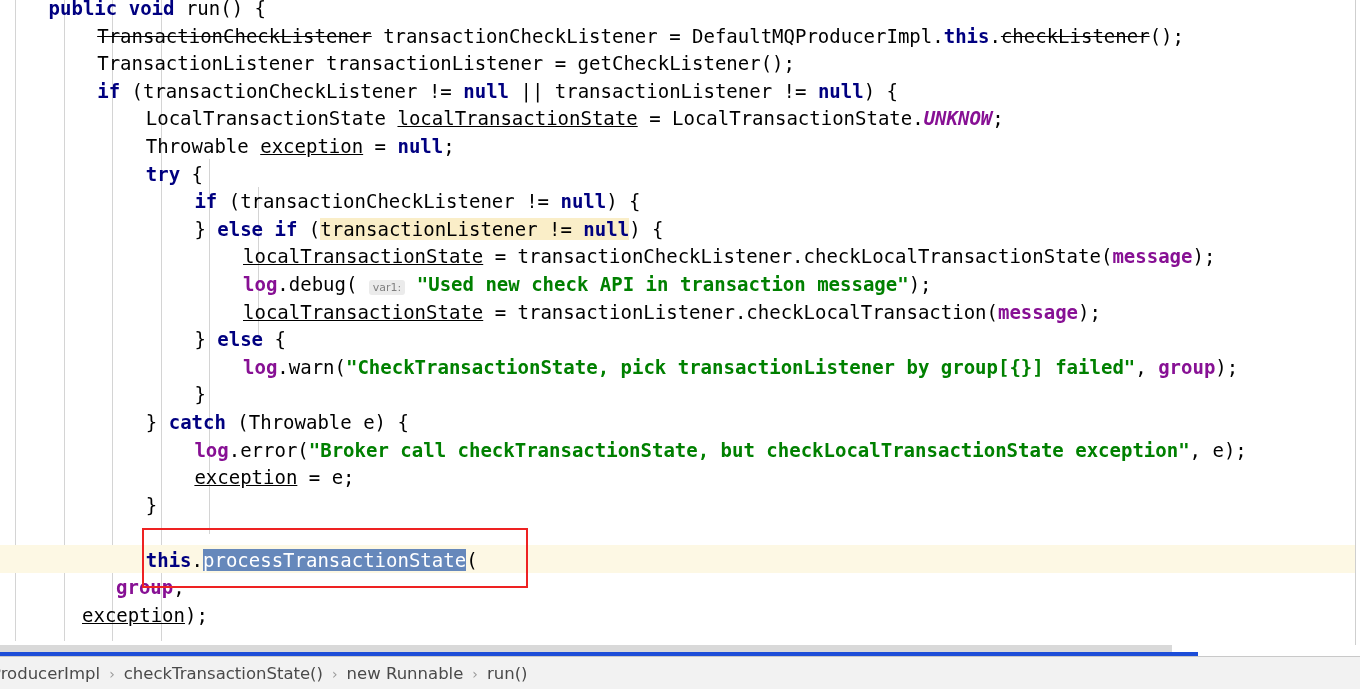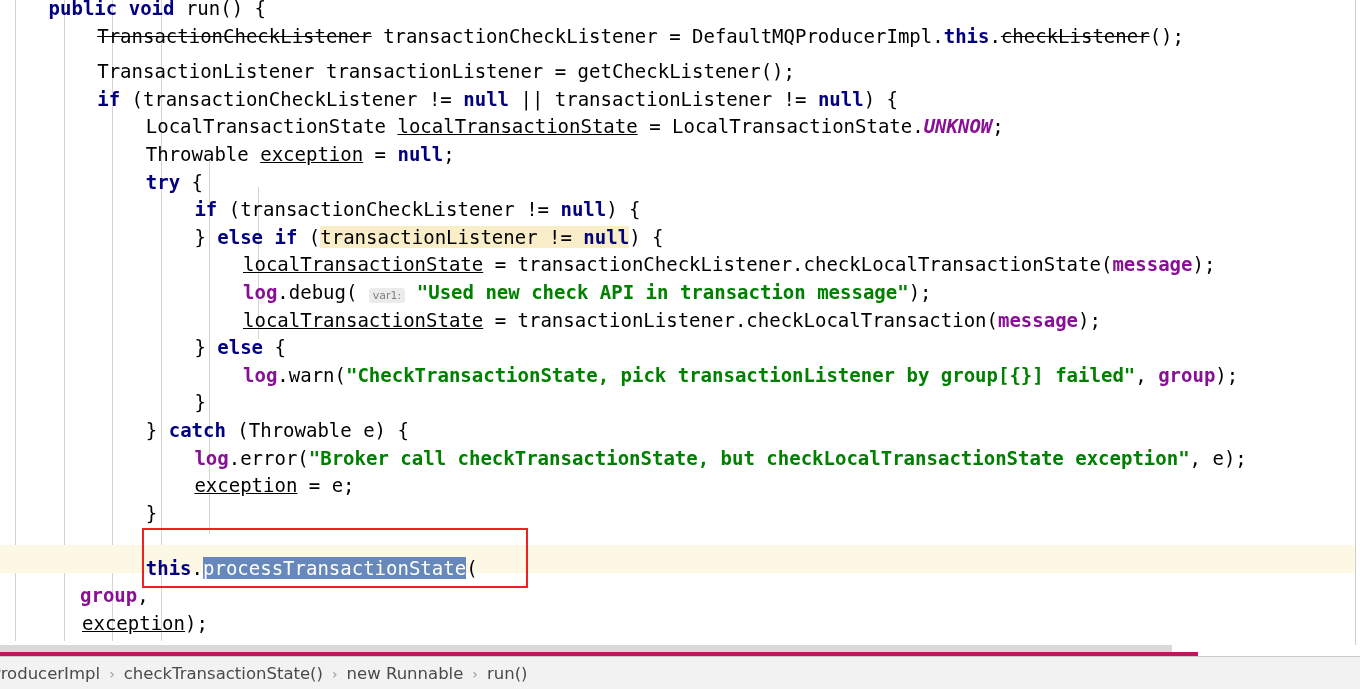--- a/index.html
+++ b/index.html
@@ -6,21 +6,21 @@
     margin: 0; padding: 0;
     width: 1360px; height: 689px;
     overflow: hidden;
     background: #ffffff;
     font-family: "DejaVu Sans Mono", monospace;
   }
   #app {
     position: relative;
     width: 1198px;
     height: 689px;
-    background: #be185d;
+    background: #1d4ed8;
   }
 
   
   #editor {
     position: absolute;
     left: 0; top: 0;
     width: 1360px;
     height: 652px;
     background: #ffffff;
     overflow: hidden;
@@ -153,40 +153,40 @@
     <div class="guide" style="left:209px; top:159px; height:375px;"></div>
     <div class="guide" style="left:258px; top:187px; height:152px;"></div>
 
     <div id="current-line" style="top:545px;"></div>
 
     <div id="right-rule"></div>
 
     <div id="code">
         <div class="line" style="padding-left: 48.6px; margin-top: -5px;"><span class="kw">public</span><span class="plain"> </span><span class="kw">void</span><span class="plain"> run() {</span></div>
         <div class="line" style="padding-left: 97.2px; margin-top: 0px;"><span class="depr">TransactionCheckListener</span><span class="plain"> transactionCheckListener = DefaultMQProducerImpl.</span><span class="kw">this</span><span class="plain">.</span><span class="depr">checkListener</span><span class="plain">();</span></div>
-        <div class="line" style="padding-left: 97.2px; margin-top: 8px;"><span class="plain">TransactionListener transactionListener = getCheckListener();</span></div>
+        <div class="line" style="padding-left: 97.2px; margin-top: 0px;"><span class="plain">TransactionListener transactionListener = getCheckListener();</span></div>
         <div class="line" style="padding-left: 97.2px; margin-top: 0px;"><span class="kw">if</span><span class="plain"> (transactionCheckListener != </span><span class="kw">null</span><span class="plain"> || transactionListener != </span><span class="kw">null</span><span class="plain">) {</span></div>
         <div class="line" style="padding-left: 145.8px; margin-top: 0px;"><span class="plain">LocalTransactionState </span><span class="local">localTransactionState</span><span class="plain"> = LocalTransactionState.</span><span class="sfield">UNKNOW</span><span class="plain">;</span></div>
         <div class="line" style="padding-left: 145.8px; margin-top: 0px;"><span class="plain">Throwable </span><span class="local">exception</span><span class="plain"> = </span><span class="kw">null</span><span class="plain">;</span></div>
         <div class="line" style="padding-left: 145.8px; margin-top: 0px;"><span class="kw">try</span><span class="plain"> {</span></div>
         <div class="line" style="padding-left: 194.4px; margin-top: 0px;"><span class="kw">if</span><span class="plain"> (transactionCheckListener != </span><span class="kw">null</span><span class="plain">) {</span></div>
         <div class="line" style="padding-left: 194.4px; margin-top: 0px;"><span class="plain">} </span><span class="kw">else if</span><span class="plain"> (</span><span class="searchhl">transactionListener != </span><span class="kw searchhl">null</span><span class="plain">) {</span></div>
         <div class="line" style="padding-left: 243px; margin-top: 0px;"><span class="local">localTransactionState</span><span class="plain"> = transactionCheckListener.checkLocalTransactionState(</span><span class="field">message</span><span class="plain">);</span></div>
         <div class="line" style="padding-left: 243px; margin-top: 0px;"><span class="field">log</span><span class="plain">.debug( </span><span class="hintchip">var1:</span><span class="plain"> </span><span class="str">"Used new check API in transaction message"</span><span class="plain">);</span></div>
         <div class="line" style="padding-left: 243px; margin-top: 0px;"><span class="local">localTransactionState</span><span class="plain"> = transactionListener.checkLocalTransaction(</span><span class="field">message</span><span class="plain">);</span></div>
         <div class="line" style="padding-left: 194.4px; margin-top: 0px;"><span class="plain">} </span><span class="kw">else</span><span class="plain"> {</span></div>
         <div class="line" style="padding-left: 243px; margin-top: 0px;"><span class="field">log</span><span class="plain">.warn(</span><span class="str">"CheckTransactionState, pick transactionListener by group[{}] failed"</span><span class="plain">, </span><span class="field">group</span><span class="plain">);</span></div>
         <div class="line" style="padding-left: 194.4px; margin-top: 0px;"><span class="plain">}</span></div>
         <div class="line" style="padding-left: 145.8px; margin-top: 0px;"><span class="plain">} </span><span class="kw">catch</span><span class="plain"> (Throwable e) {</span></div>
         <div class="line" style="padding-left: 194.4px; margin-top: 0px;"><span class="field">log</span><span class="plain">.error(</span><span class="str">"Broker call checkTransactionState, but checkLocalTransactionState exception"</span><span class="plain">, e);</span></div>
         <div class="line" style="padding-left: 194.4px; margin-top: 0px;"><span class="local">exception</span><span class="plain"> = e;</span></div>
         <div class="line" style="padding-left: 145.8px; margin-top: 0px;"><span class="plain">}</span></div>
         <div class="line" style="margin-top: 0px;">&nbsp;</div>
         <div class="line" style="padding-left: 145.8px; margin-top: 0px;"><span class="kw">this</span><span class="plain">.</span><span class="selhl">processTransactionState</span><span class="plain">(</span></div>
-        <div class="line" style="padding-left: 80px; margin-top: 0px;"><span class="field">group</span><span class="plain">,</span></div>
+        <div class="line" style="padding-left: 116px; margin-top: 0px;"><span class="field">group</span><span class="plain">,</span></div>
         <div class="line" style="padding-left: 82px; margin-top: 0px;"><span class="local">exception</span><span class="plain">);</span></div>
       </div>
 
     <div id="annotation-box" style="left:142px; top:528px; width:386px; height:60px;"></div>
 
     <div id="hscroll-track"></div>
     <div id="hscroll-thumb"></div>
   </div>
 
   <div id="breadcrumb-bar">

